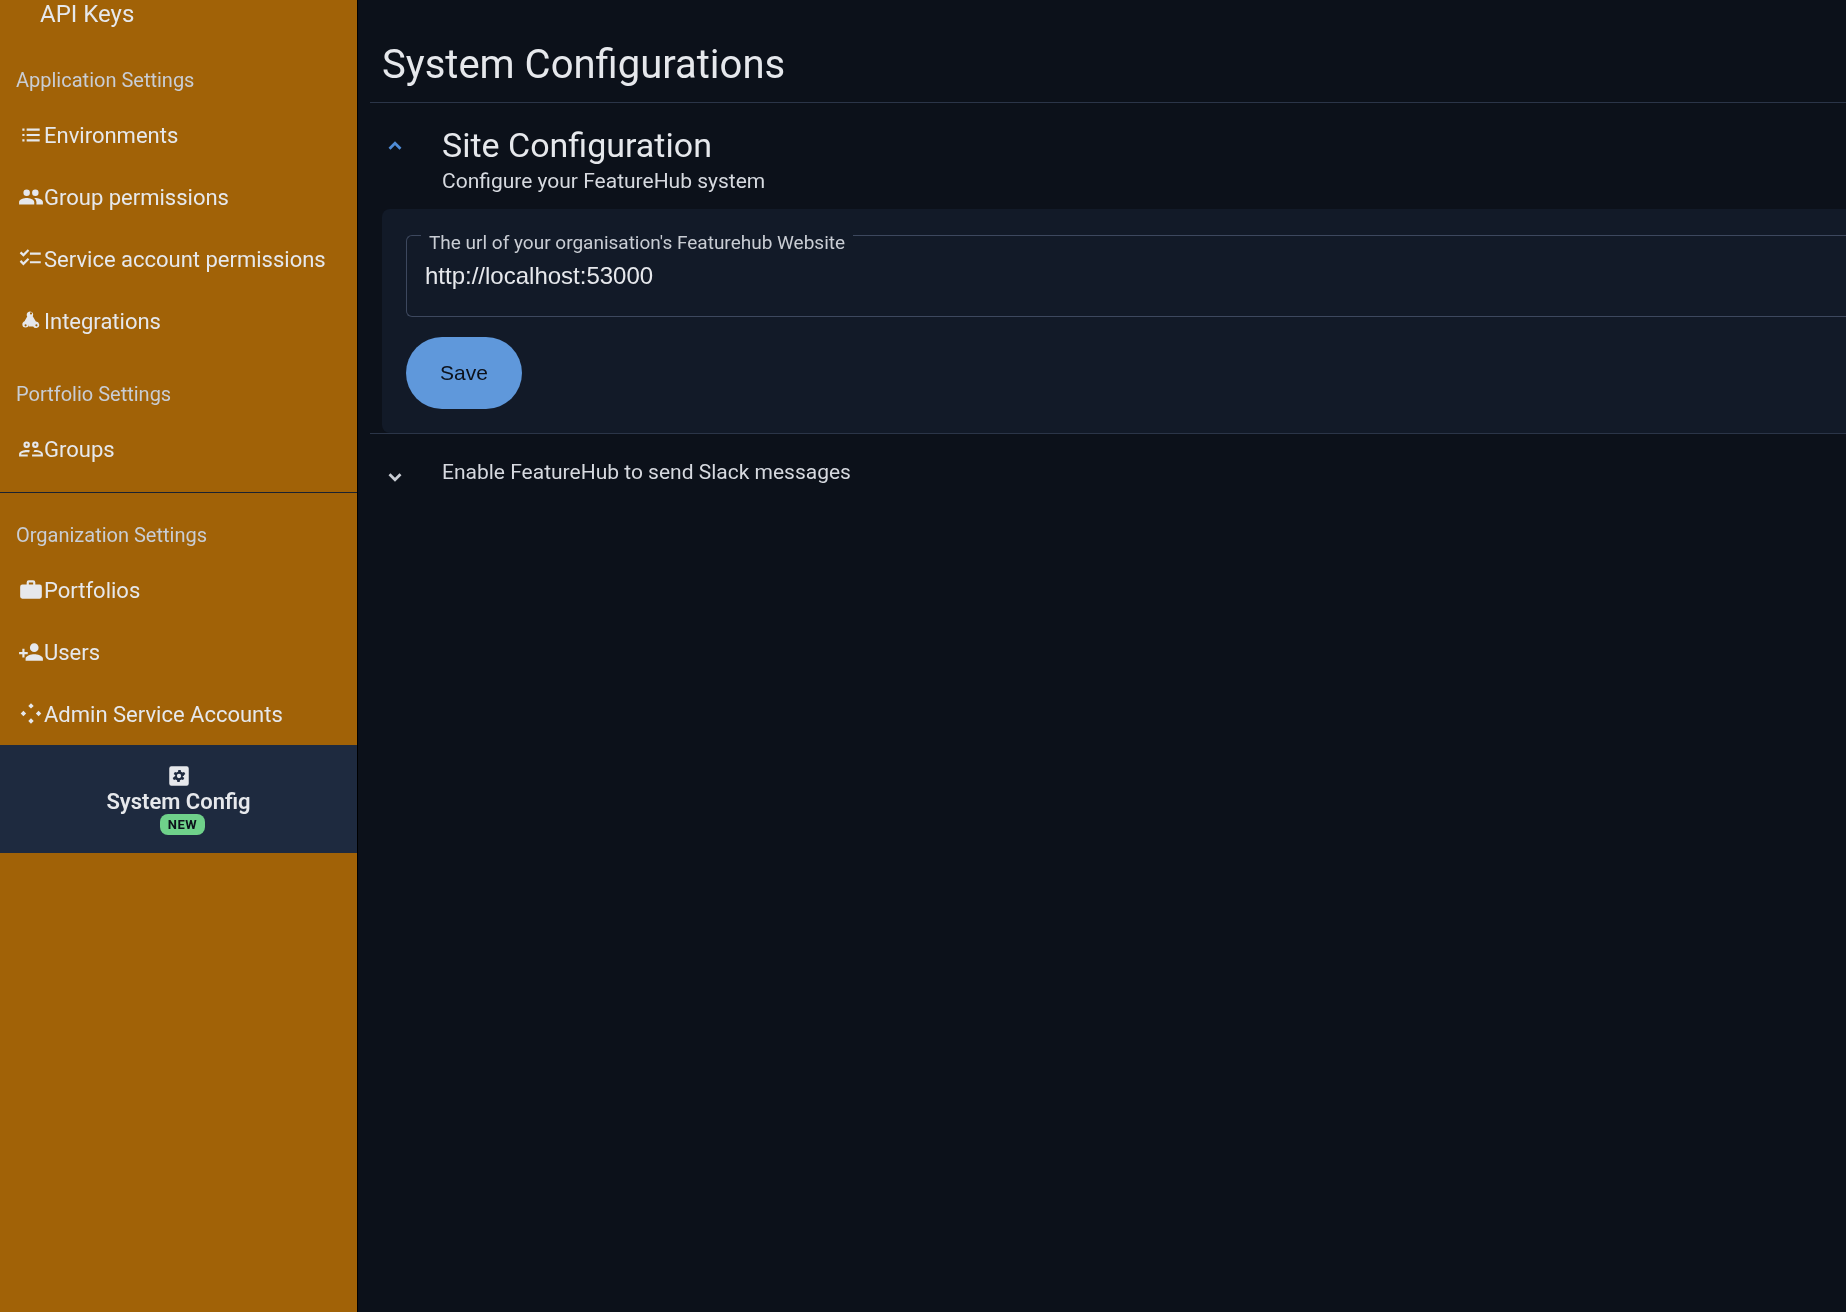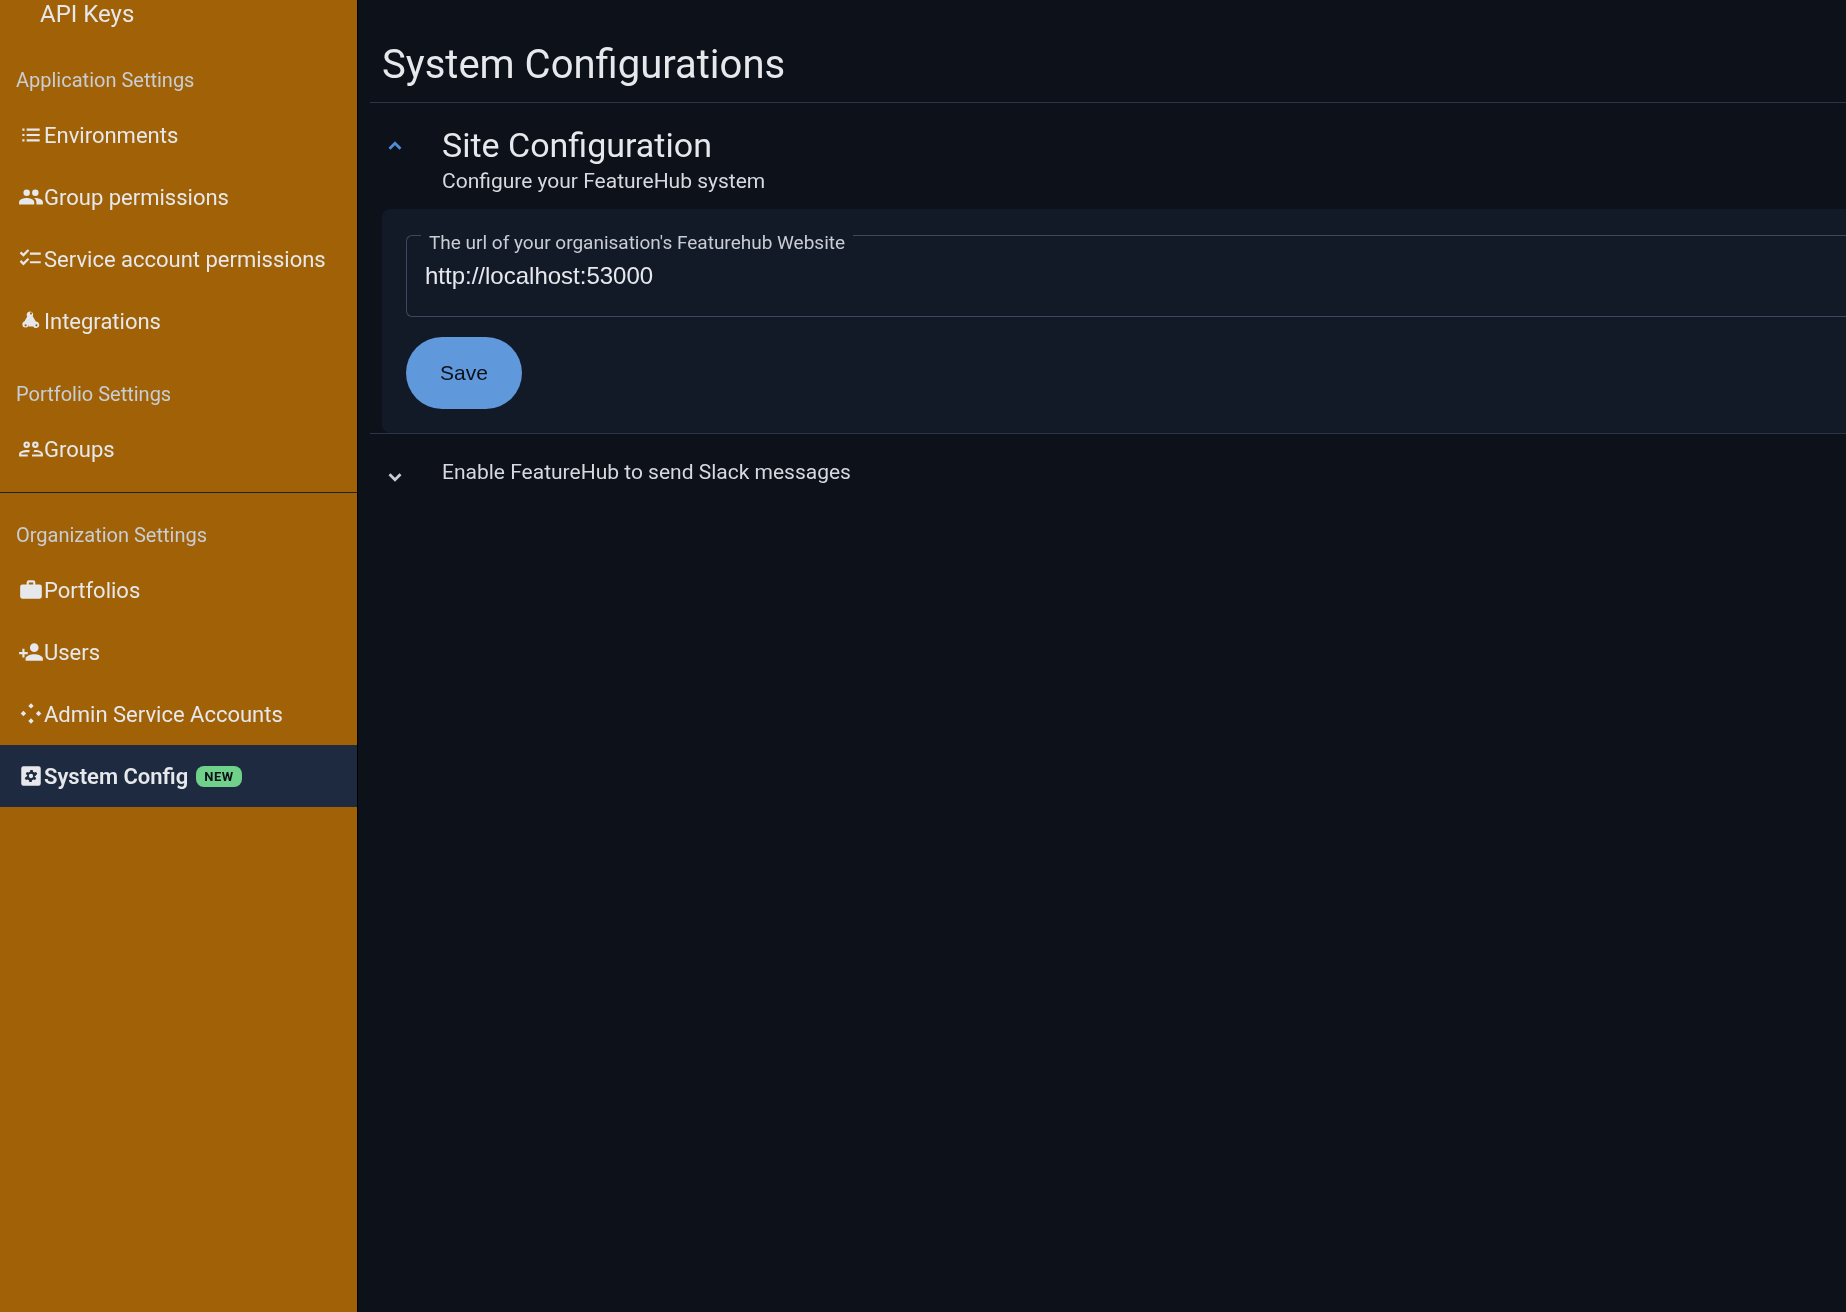--- a/index.html
+++ b/index.html
@@ -39,20 +39,21 @@
       display: flex;
       align-items: center;
       padding: 18px 18px;
       color: #e6e8ec;
       font-size: 22px;
       cursor: pointer;
     }
     .nav-item.active {
       background: #1e2a3f;
       font-weight: 600;
+      flex-direction: column;
     }
     .nav-item .icon {
       width: 26px;
       height: 26px;
       flex-shrink: 0;
       display: flex;
       align-items: center;
       justify-content: center;
     }
     .nav-item .icon svg { width: 100%; height: 100%; fill: #e6e8ec; }

